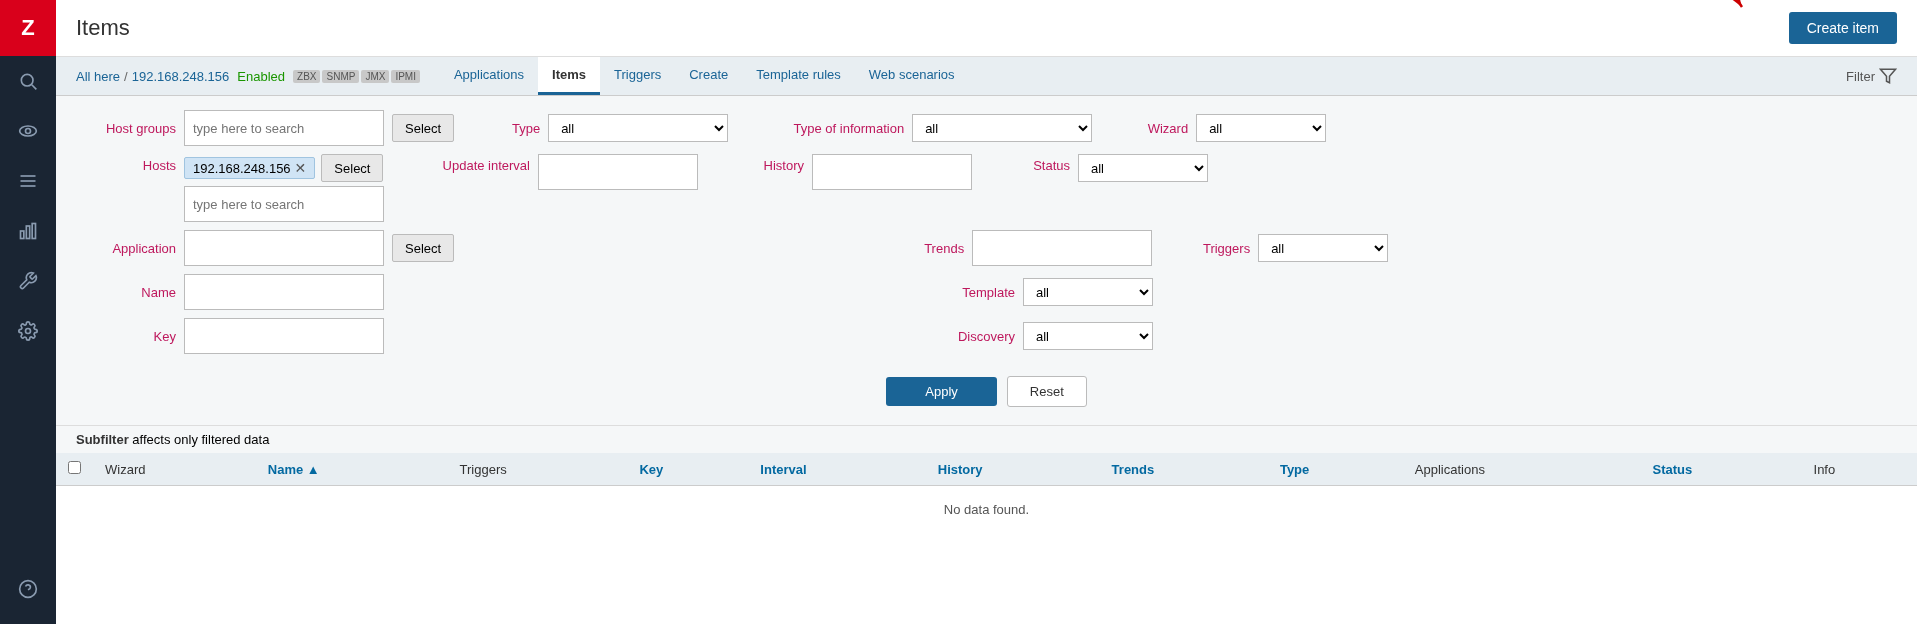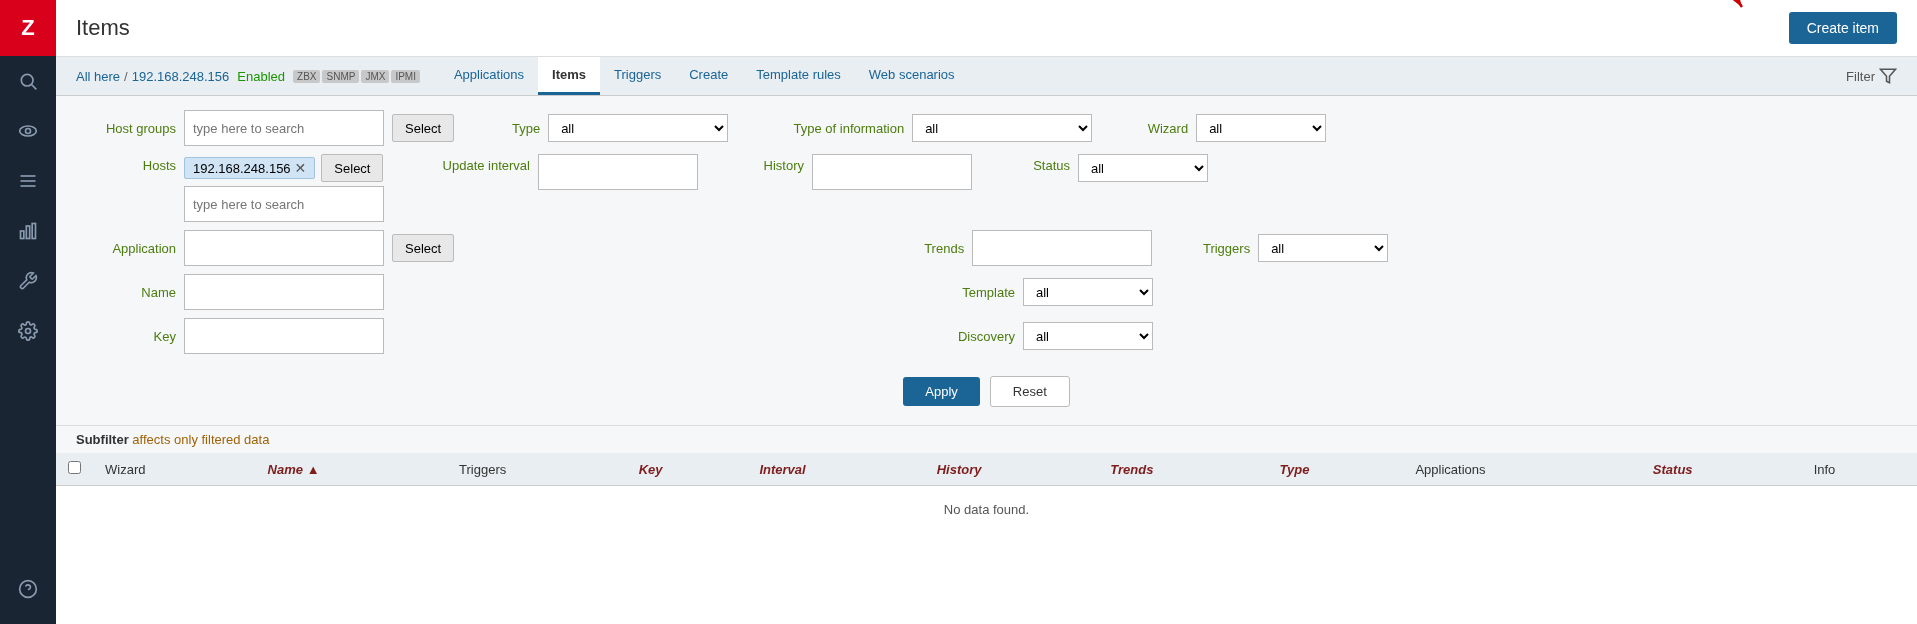--- a/index.html
+++ b/index.html
@@ -200,38 +200,38 @@
       gap: 8px;
     }
 
     .field-row {
       display: flex;
       align-items: center;
       gap: 8px;
     }
     .field-label {
       text-align: right;
-      color: #4d7c0f;
+      color: #be185d;
       font-size: 13px;
       flex-shrink: 0;
     }
 
     
     .action-row {
       display: flex;
       align-items: center;
       justify-content: center;
       gap: 10px;
       margin: 14px 0 8px;
     }
     .apply-btn {
       background: #1a6496;
       color: white;
       border: none;
-      padding: 7px 22px;
+      padding: 7px 39px;
       font-size: 13px;
       cursor: pointer;
       border-radius: 3px;
     }
     .reset-btn {
       background: #fff;
       color: #333;
       border: 1px solid #bbb;
       padding: 7px 22px;
       font-size: 13px;
@@ -239,21 +239,21 @@
       border-radius: 3px;
     }
 
     
     .subfilter-bar {
       padding: 6px 20px;
       font-size: 13px;
       color: #333;
       background: #f5f7f8;
     }
-    .subfilter-bar span { color: #a16207; }
+    .subfilter-bar span { color: #000000; }
 
     
     .table-section {
       background: #fff;
       flex: 1;
       overflow: auto;
     }
     table {
       width: 100%;
       border-collapse: collapse;
@@ -263,24 +263,23 @@
       padding-left: 19px;
     }
     thead th {
       padding: 8px 12px;
       text-align: left;
       font-size: 13px;
       border-bottom: 1px solid #ccc;
       white-space: nowrap;
     }
     thead th a, thead th span.sortable {
-      color: #7f1d1d;
+      color: #0369a1;
       text-decoration: none;
       cursor: pointer;
-      font-style: italic;
     }
     thead th.static { color: #333; font-weight: normal; }
     .check-th { width: 30px; }
     .no-data {
       text-align: center;
       padding: 16px;
       color: #555;
       font-size: 13px;
     }
     .checkbox-all { cursor: pointer; }

